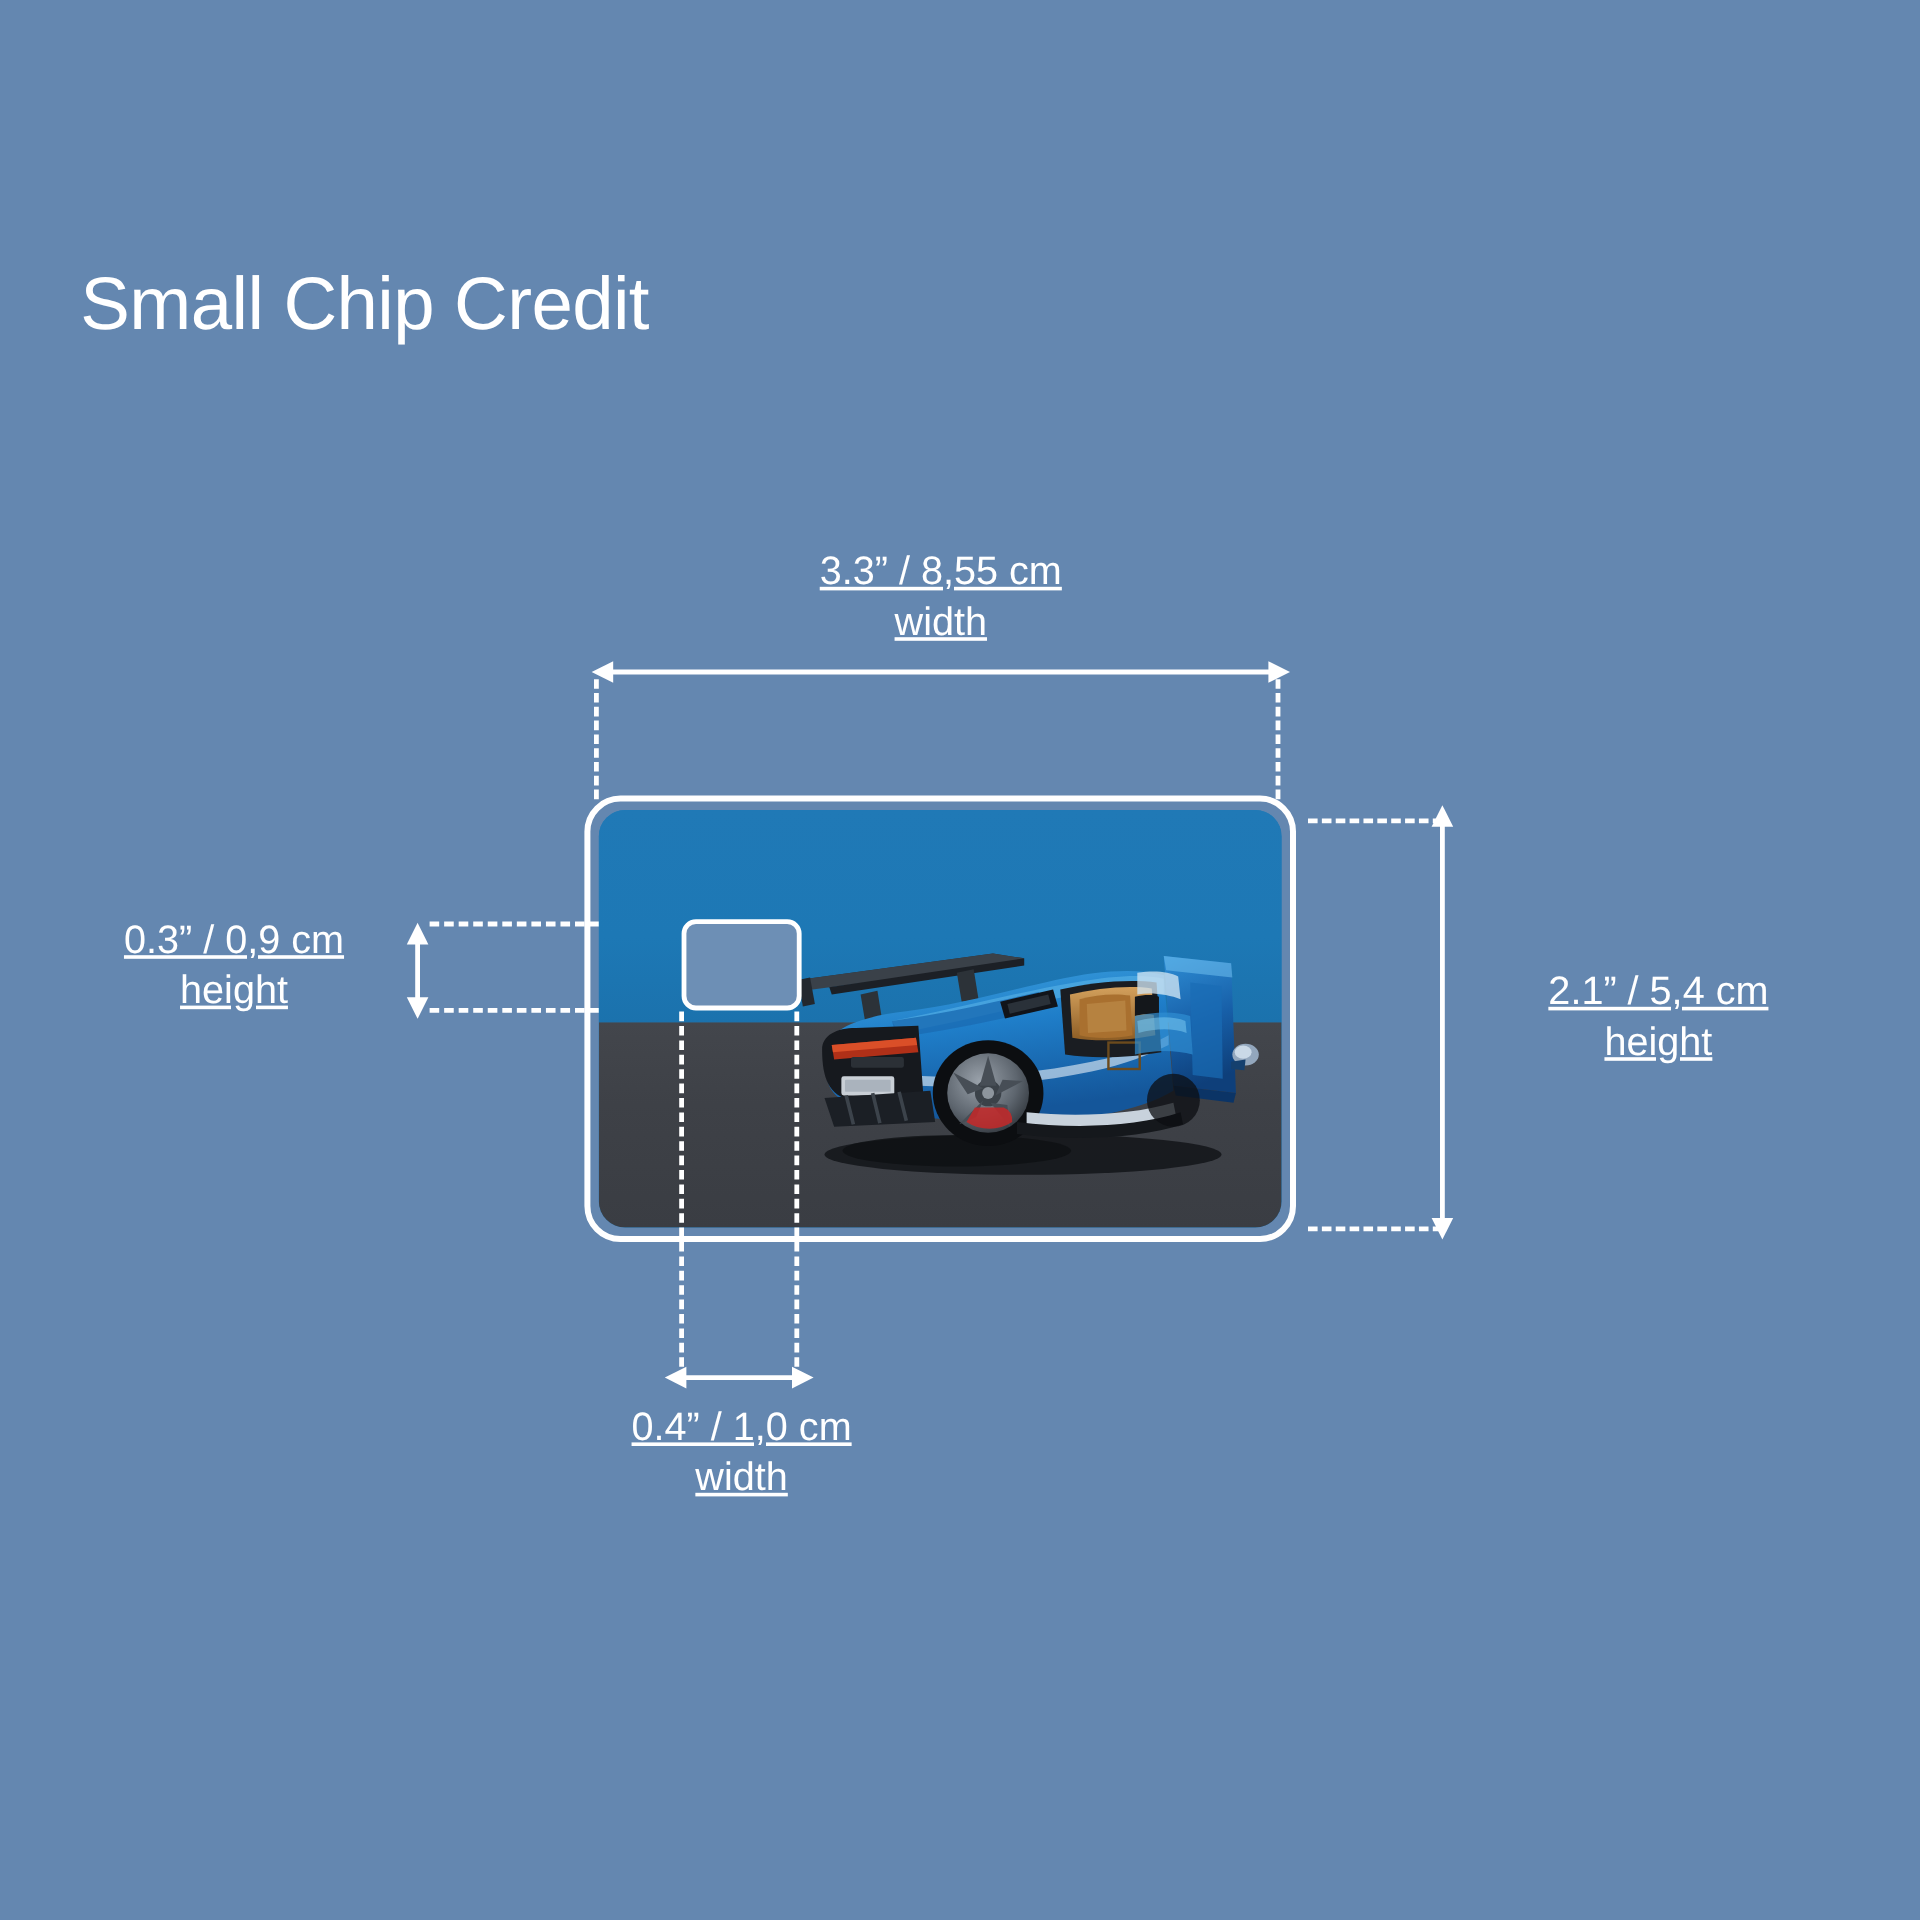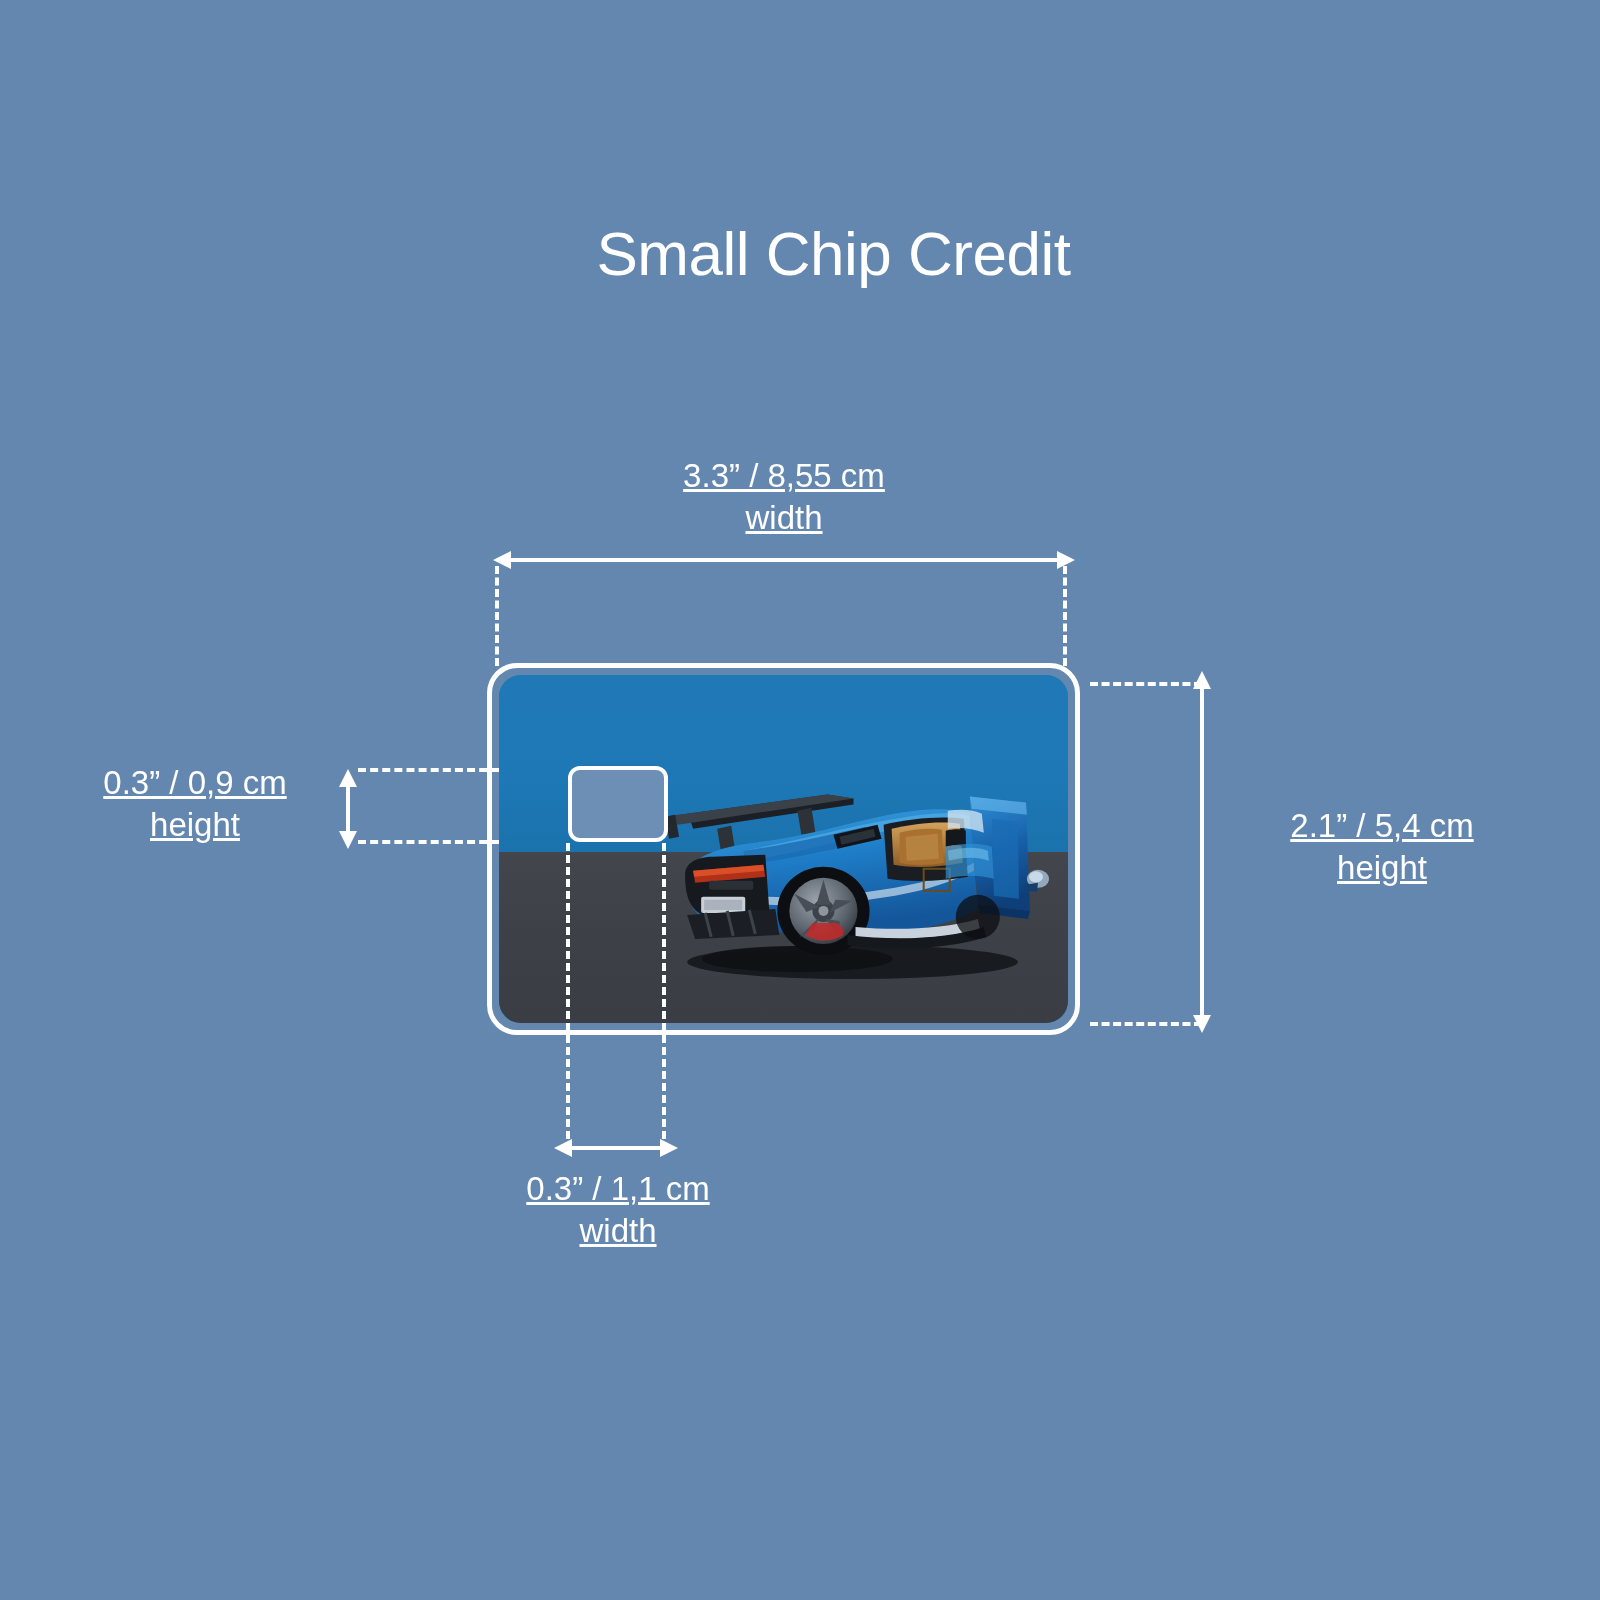--- a/index.html
+++ b/index.html
@@ -17,21 +17,21 @@
     background: #6487b0;
     overflow: hidden;
   }
 
   
   .title {
     position: absolute;
     left: 0;
     top: 140px;
     width: 1600px;
-    text-align: center;
+    text-align: left;
     color: #ffffff;
     font-size: 62px;
     line-height: 76px;
     font-weight: 500;
     letter-spacing: -0.5px;
     white-space: pre;
   }
 
   
   .dim-label {
@@ -292,21 +292,21 @@
 
   <div class="arrow-wrap" style="left:1188px; top:670px;">
     <svg width="28" height="364" viewBox="0 0 28 364">
       <line x1="14" y1="12" x2="14" y2="352" stroke="#ffffff" stroke-width="4"></line>
       <polygon points="14,1 5,19 23,19" fill="#ffffff"></polygon>
       <polygon points="14,363 5,345 23,345" fill="#ffffff"></polygon>
     </svg>
   </div>
 
   <div class="dim-label" style="left:458px; top:1168px; width:320px;">
-    <span>0.3” / 1,1 cm</span>
+    <span>0.4” / 1,0 cm</span>
     <span class="l2">width</span>
   </div>
 
   <div class="dash-v" style="left:566px; top:843px; height:296px;"></div>
   <div class="dash-v" style="left:662px; top:843px; height:296px;"></div>
 
   <div class="arrow-wrap" style="left:552px; top:1134px;">
     <svg width="128" height="28" viewBox="0 0 128 28">
       <line x1="14" y1="14" x2="114" y2="14" stroke="#ffffff" stroke-width="4"></line>
       <polygon points="2,14 20,5 20,23" fill="#ffffff"></polygon>

